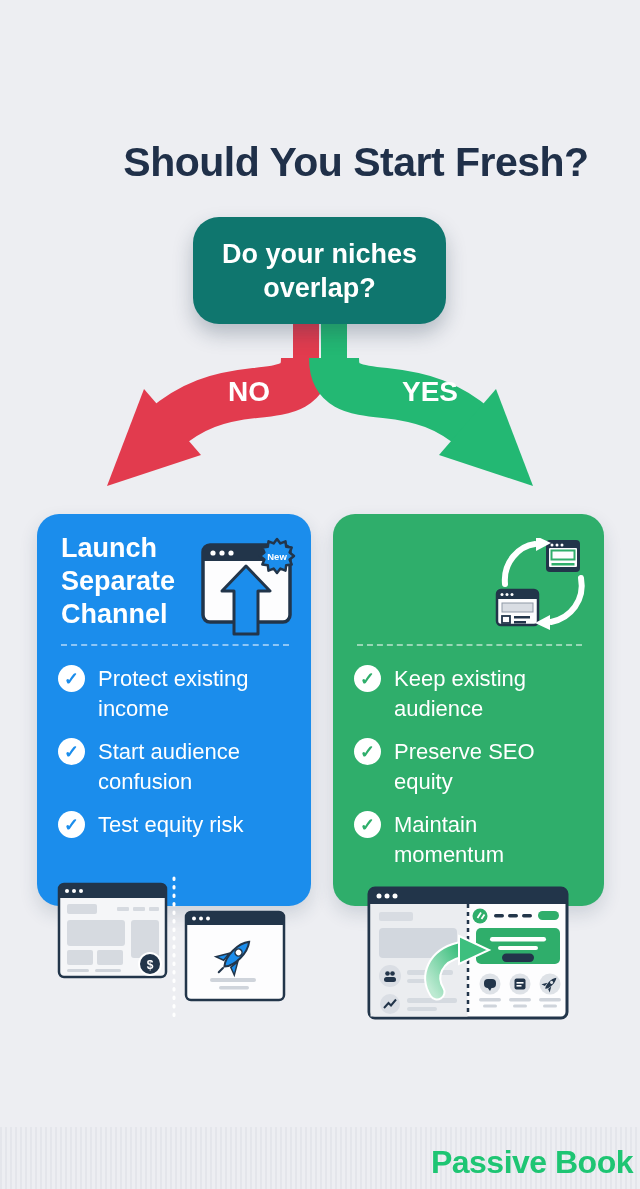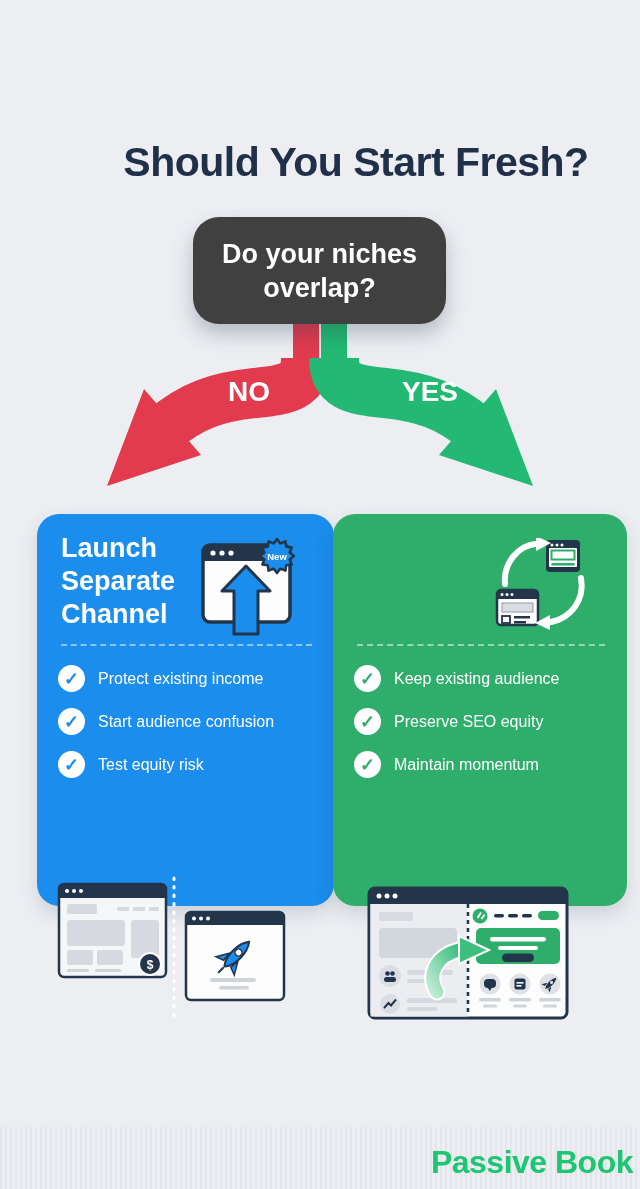--- a/index.html
+++ b/index.html
@@ -9,41 +9,40 @@
     font-family:"Liberation Sans", sans-serif;
   }
   
   .page-title{
     position:absolute;left:0;top:112px;width:640px;text-align:center;
     font-size:41px;font-weight:bold;color:#203049;letter-spacing:-0.5px;padding-left:36px;
   }
   
   .decision-box{
     position:absolute;left:193px;top:217px;width:253px;height:107px;
-    background:#404040;border-radius:26px;z-index:2;
+    background:#0f766e;border-radius:26px;z-index:2;
     display:flex;align-items:center;justify-content:center;
     box-shadow:0 10px 20px rgba(32,53,74,.28);
   }
   .decision-box .q{
     color:#fff;font-size:27px;font-weight:bold;line-height:34px;
     text-align:center;width:215px;
   }
   
   .arrows{position:absolute;left:0;top:300px;width:640px;height:200px;z-index:1;}
   .branch-label{
     position:absolute;color:#fff;font-size:28px;font-weight:bold;
     text-align:right;width:80px;z-index:3;
   }
   .branch-label.no{left:190px;top:376px;}
   .branch-label.yes{left:378px;top:376px;}
   
   .card{
     position:absolute;top:514px;height:392px;border-radius:22px;
     box-shadow:0 8px 18px rgba(40,60,90,.16);
-    padding-left:23px;
   }
   .card.blue{left:37px;width:274px;background:#1B8DEC;}
   .card.green{left:333px;width:271px;background:#2FAE6B;}
   .card h2{
     position:absolute;left:24px;top:18px;width:162px;margin:0;
     color:#fff;font-size:27px;line-height:33px;font-weight:bold;
   }
   .card .divider{
     position:absolute;left:24px;right:22px;top:130px;
     border-top:2px dashed rgba(255,255,255,.5);
@@ -52,21 +51,21 @@
     position:absolute;left:21px;top:150px;margin:0;padding:0;list-style:none;
   }
   .card li{display:flex;gap:13px;margin-bottom:13px;}
   .check{
     width:27px;height:27px;border-radius:50%;background:#fff;flex-shrink:0;
     display:flex;align-items:center;justify-content:center;
     font-size:18px;font-weight:900;margin-top:1px;
   }
   .card.blue .check{color:#1B8DEC;}
   .card.green .check{color:#2FAE6B;}
-  .item-text{color:#fff;font-size:16px;line-height:30px;}
+  .item-text{color:#fff;font-size:22px;line-height:30px;}
   .card.blue .item-text{width:196px;}
   .card.green .item-text{width:186px;}
   .hdr-icon{position:absolute;}
   
   .texture-strip{
     position:absolute;left:0;bottom:0;width:640px;height:62px;
     background:repeating-linear-gradient(90deg,rgba(110,120,145,.07) 0 2px,rgba(0,0,0,0) 2px 5px);
   }
   .brand{
     position:absolute;right:7px;bottom:8px;

